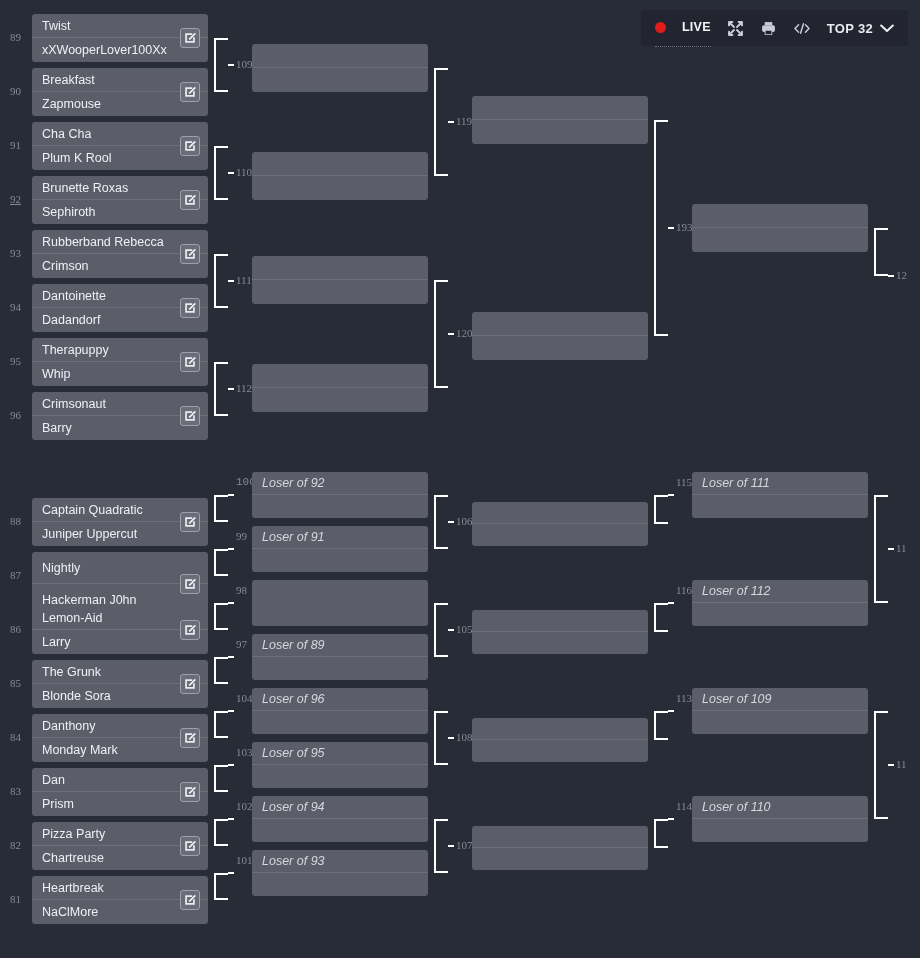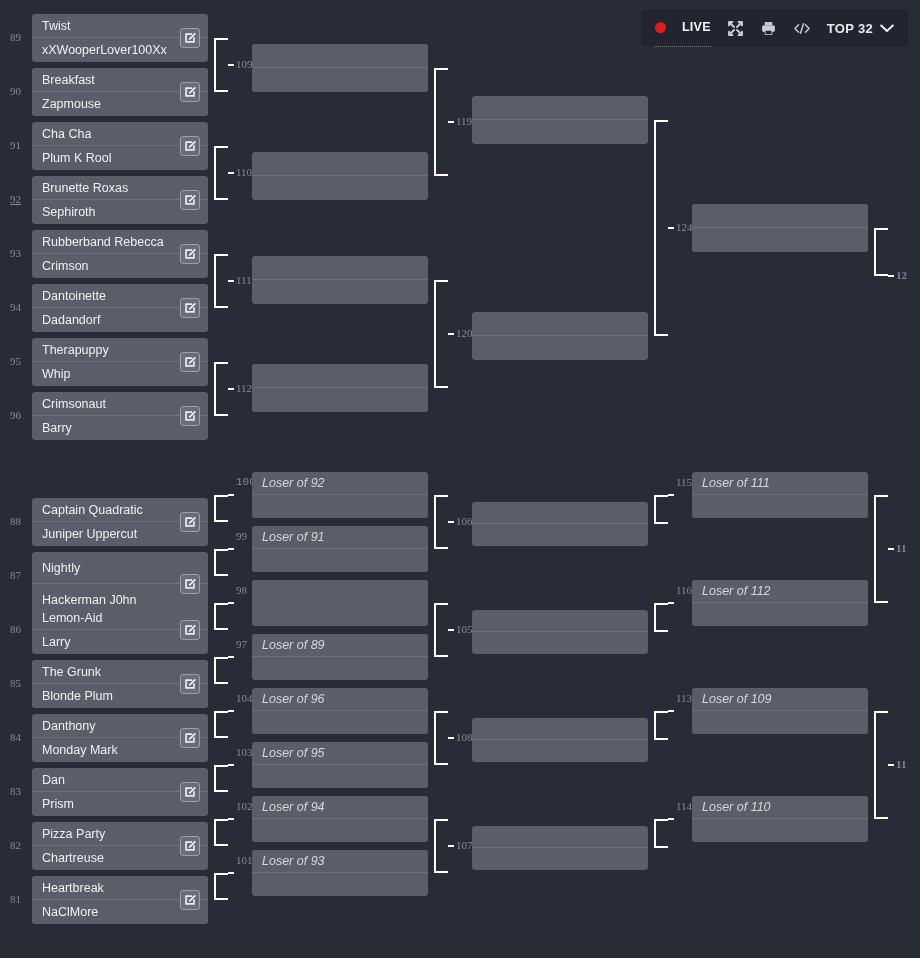--- a/index.html
+++ b/index.html
@@ -108,21 +108,21 @@
   }
   .edit-btn svg { display: block; }
 
   .mnum {
     position: absolute;
     font-size: 11px;
     color: #858a96;
     font-family: "Liberation Serif", serif;
     white-space: nowrap;
   }
-  .mnum.right { color: #7e879c; font-weight: bold; }
+  .mnum.right { color: #7e879c; }
 
   
   .conn {
     position: absolute;
     box-sizing: border-box;
     border-right: 2px solid #ffffff;
     border-top: 2px solid #ffffff;
     border-bottom: 2px solid #ffffff;
     pointer-events: none;
   }
@@ -310,21 +310,21 @@
     </div>
     <div class="conn left" style="left: 434px; top: 280px; width: 14px; height: 108px;"></div>
     <div class="stub" style="left: 448px; top: 333px; width: 6px;"></div>
     <div class="mnum" style="top: 327px; left: 456px;">120</div>
     <div class="match" style="left: 472px; top: 312px; width: 176px; height: 48px;">
       <div class="slot top"></div>
       <div class="slot bottom"></div>
     </div>
     <div class="conn left" style="left: 654px; top: 120px; width: 14px; height: 216px;"></div>
     <div class="stub" style="left: 668px; top: 227px; width: 6px;"></div>
-    <div class="mnum" style="top: 221px; left: 676px;">124</div>
+    <div class="mnum" style="top: 221px; left: 676px;">193</div>
     <div class="match" style="left: 692px; top: 204px; width: 176px; height: 48px;">
       <div class="slot top"></div>
       <div class="slot bottom"></div>
     </div>
     <div class="conn left" style="left: 874px; top: 228px; width: 14px; height: 48px;"></div>
     <div class="stub" style="left: 888px; top: 275px; width: 6px;"></div>
     <div class="mnum right" style="top: 269px; left: 896px;">12</div>
     <div class="match" style="left: 32px; top: 498px; width: 176px; height: 48px;">
       <div class="slot top">Captain Quadratic</div>
       <div class="slot bottom">Juniper Uppercut</div>
@@ -353,21 +353,21 @@
       <div class="edit-btn">
         <svg width="12" height="12" viewBox="0 0 14 14">
           <path d="M1.4 1.4h8.2v2.0H3.4v7.2h7.2V6.0h2.0v6.6H1.4z" fill="#e9ebf0"></path>
           <path d="M12.6 0.9 L13.9 2.2 L7.4 8.7 L5.6 9.2 L6.1 7.4 Z" fill="#f2f4f8"></path>
         </svg>
       </div>
     </div>
     <div class="mnum" style="top: 623px; left: 10px;">86</div>
     <div class="match" style="left: 32px; top: 660px; width: 176px; height: 48px;">
       <div class="slot top">The Grunk</div>
-      <div class="slot bottom">Blonde Plum</div>
+      <div class="slot bottom">Blonde Sora</div>
       <div class="edit-btn">
         <svg width="12" height="12" viewBox="0 0 14 14">
           <path d="M1.4 1.4h8.2v2.0H3.4v7.2h7.2V6.0h2.0v6.6H1.4z" fill="#e9ebf0"></path>
           <path d="M12.6 0.9 L13.9 2.2 L7.4 8.7 L5.6 9.2 L6.1 7.4 Z" fill="#f2f4f8"></path>
         </svg>
       </div>
     </div>
     <div class="mnum" style="top: 677px; left: 10px;">85</div>
     <div class="match" style="left: 32px; top: 714px; width: 176px; height: 48px;">
       <div class="slot top">Danthony</div>

